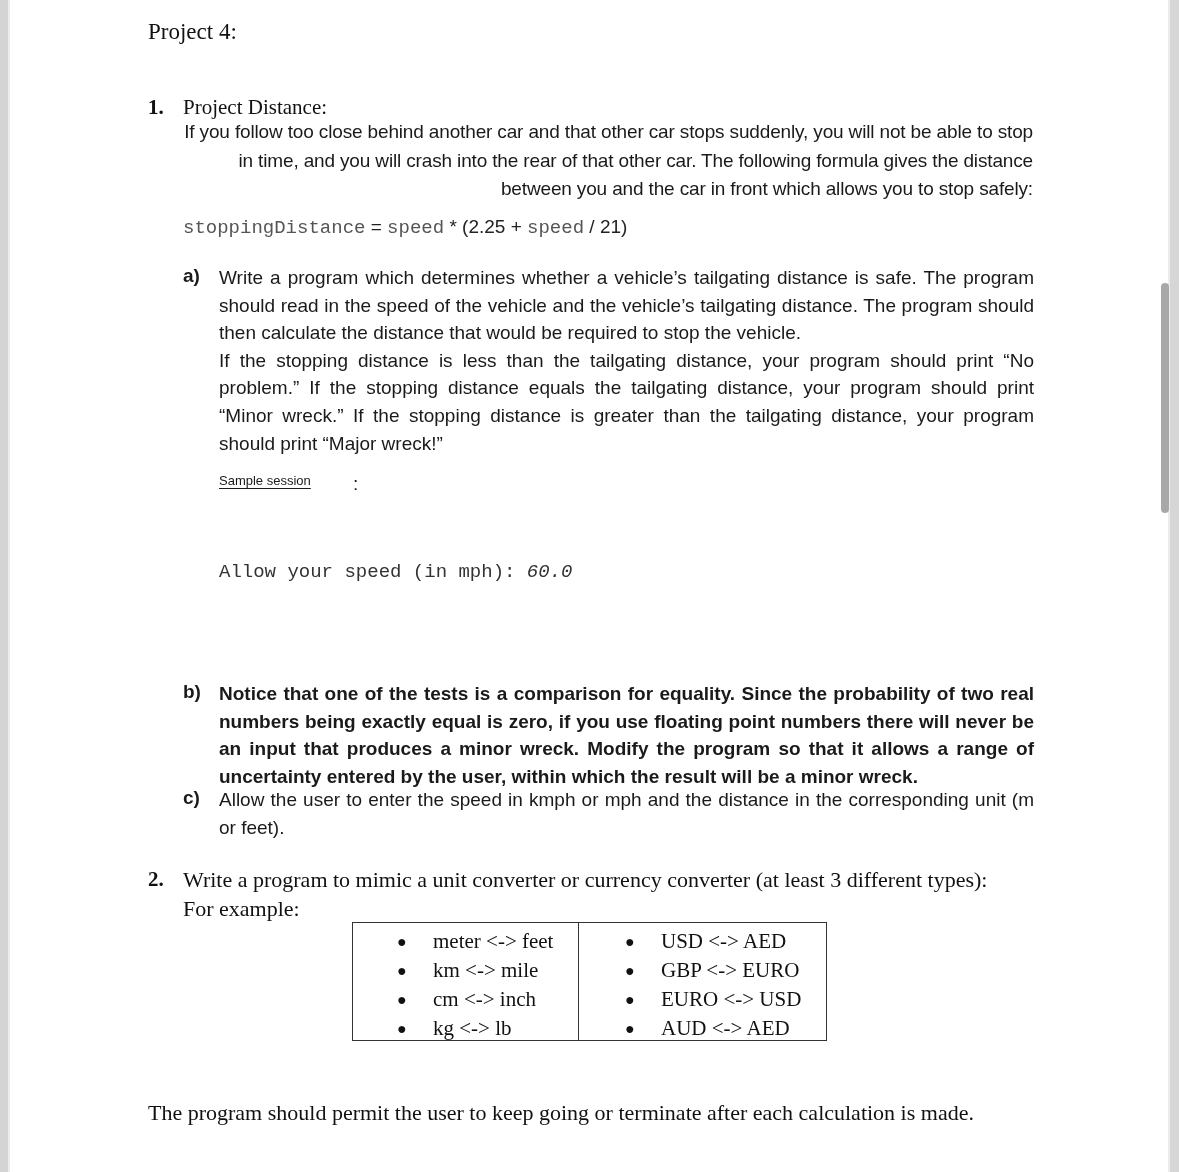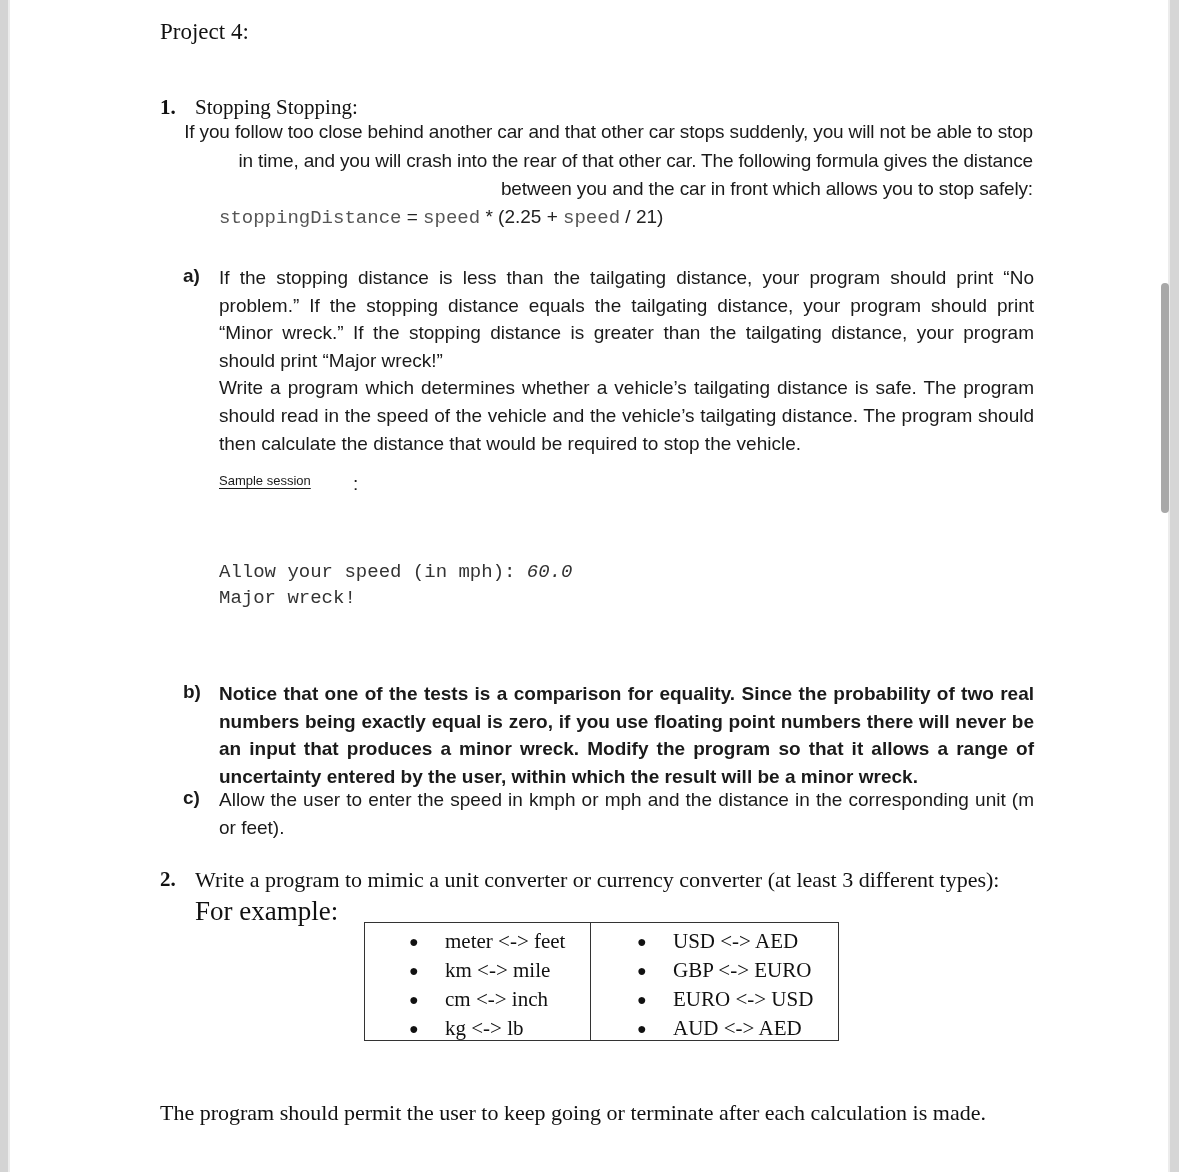--- a/index.html
+++ b/index.html
@@ -6,56 +6,56 @@
   body {
     width:1179px; height:1172px; position:relative; overflow:hidden;
     background:#ffffff;
   }
   .edge-left { position:absolute; left:0; top:0; width:8px; height:1172px; background:#d4d4d4; }
   .edge-left-inner { position:absolute; left:8px; top:0; width:2px; height:1172px; background:#ececec; }
   .edge-right { position:absolute; left:1170px; top:0; width:9px; height:1172px; background:#d6d6d6; }
   .edge-right-inner { position:absolute; left:1168px; top:0; width:2px; height:1172px; background:#ececec; }
   .scroll-thumb { position:absolute; left:1161px; top:283px; width:8px; height:230px; background:#a8a8a8; border-radius:4px; }
 
-  .serif { font-family:"Liberation Serif", serif; color:#111;margin-left:12px; }
+  .serif { font-family:"Liberation Serif", serif; color:#111; }
   .sans  { font-family:"Liberation Sans", sans-serif; color:#1a1a1a; }
   .mono  { font-family:"Liberation Mono", monospace; }
 
   .abs { position:absolute; white-space:nowrap; }
 
   .title { left:148px; top:19px; font-size:23px; }
   .num { font-weight:bold; font-size:21px; }
   .q1-num { left:148px; top:95px; }
   .q1-head { left:183px; top:95px; font-size:21px; }
 
   .para { position:absolute; left:183px; width:850px; font-size:19px; line-height:28.5px;text-align:right; }
   .para1 { top:118px; letter-spacing:-0.15px; }
 
-  .formula { left:183px; top:206px; font-size:19px; color:#444;margin-left:36px; }
+  .formula { left:183px; top:216px; font-size:19px; color:#444; }
   .formula .mono { color:#555; font-size:19px; }
   .formula .sans { color:#222; }
 
   .sub-label { position:absolute; left:183px; font-weight:bold; font-size:19px; }
   .sub-text { position:absolute; left:219px; width:815px; font-size:19px; line-height:27.6px; text-align:justify; }
   .sub-a-label { top:265px; }
   .sub-a { top:264px; }
 
   .sample { left:219px; top:473px; font-size:13px; text-decoration:underline; text-underline-offset:3px; }
 
   .session { position:absolute; left:219px; top:559px; font-size:19px; line-height:26px; color:#333; }
   .session em { font-style:italic; }
 
   .sub-b-label { top:681px; }
   .sub-b { top:680px;font-weight:bold; }
   .sub-c-label { top:787px; }
   .sub-c { top:786px; }
 
   .q2-num { left:148px; top:867px; }
   .q2-text { left:183px; top:867px; font-size:22px;text-align:center; }
-  .q2-example { left:183px; top:896px; font-size:27px; }
+  .q2-example { left:183px; top:896px; font-size:22px; }
 
   .conv-table { position:absolute; left:352px; top:922px; width:475px; height:119px;
     border:1px solid #333; box-sizing:border-box; display:flex; }
   .conv-col { height:100%; box-sizing:border-box; padding-top:4px; }
   .conv-col.left { width:226px; border-right:1px solid #333; padding-left:44px; }
   .conv-col.right { flex:1; padding-left:46px; }
   .conv-item { display:flex; align-items:center; height:29px; font-size:21px; }
   .bullet { width:36px; font-size:16px; }
   .closing { left:148px; top:1100px; font-size:22px; }
 </style>
@@ -64,39 +64,38 @@
 
 <div class="edge-left"></div>
 <div class="edge-left-inner"></div>
 <div class="edge-right-inner"></div>
 <div class="edge-right"></div>
 <div class="scroll-thumb"></div>
 
 <div class="abs serif title">Project 4:</div>
 
 <div class="abs serif num q1-num">1.</div>
-<div class="abs serif q1-head">Stopping Stopping:</div>
+<div class="abs serif q1-head">Project Distance:</div>
 <div class="para sans para1">If you follow too close behind another car and that other car stops suddenly, you will not be able to stop in time, and you will crash into the rear of that other car. The following formula gives the distance between you and the car in front which allows you to stop safely:</div>
 
 <div class="abs formula">
   <span class="mono">stoppingDistance</span><span class="sans"> = </span><span class="mono">speed</span><span class="sans"> * (2.25 + </span><span class="mono">speed</span><span class="sans"> / 21)</span>
 </div>
 
 <div class="sub-label sans sub-a-label">a)</div>
 <div class="sub-text sans sub-a">
+  <div>Write a program which determines whether a vehicle’s tailgating distance is safe. The program should read in the speed of the vehicle and the vehicle’s tailgating distance. The program should then calculate the distance that would be required to stop the vehicle.</div>
   <div>If the stopping distance is less than the tailgating distance, your program should print “No problem.” If the stopping distance equals the tailgating distance, your program should print “Minor wreck.” If the stopping distance is greater than the tailgating distance, your program should print “Major wreck!”</div>
-  <div>Write a program which determines whether a vehicle’s tailgating distance is safe. The program should read in the speed of the vehicle and the vehicle’s tailgating distance. The program should then calculate the distance that would be required to stop the vehicle.</div>
 </div>
 
 <div class="abs sans sample"><span>Sample session</span></div>
 <div class="abs sans" style="left:353px;top:473px;font-size:19px;color:#1a1a1a;">:</div>
 
 <div class="session mono">
   <div><span>Allow your speed (in mph): </span><em>60.0</em></div>
-  <div><span>Major wreck!</span></div>
 </div>
 
 <div class="sub-label sans sub-b-label">b)</div>
 <div class="sub-text sans sub-b">Notice that one of the tests is a comparison for equality. Since the probability of two real numbers being exactly equal is zero, if you use floating point numbers there will never be an input that produces a minor wreck. Modify the program so that it allows a range of uncertainty entered by the user, within which the result will be a minor wreck.</div>
 
 <div class="sub-label sans sub-c-label">c)</div>
 <div class="sub-text sans sub-c">Allow the user to enter the speed in kmph or mph and the distance in the corresponding unit (m or feet).</div>
 
 <div class="abs serif num q2-num">2.</div>
 <div class="abs serif q2-text">Write a program to mimic a unit converter or currency converter (at least 3 different types):</div>

